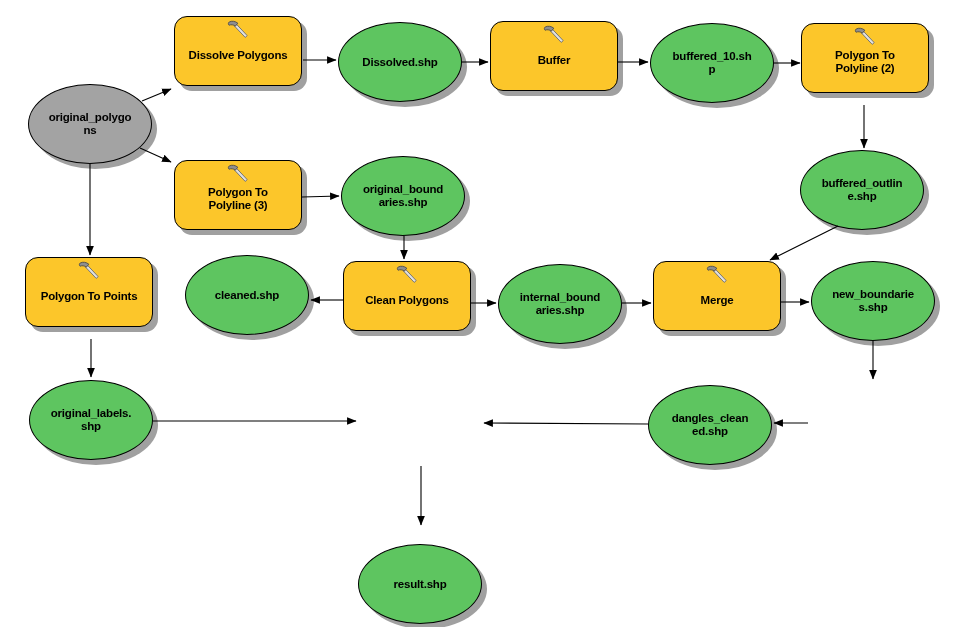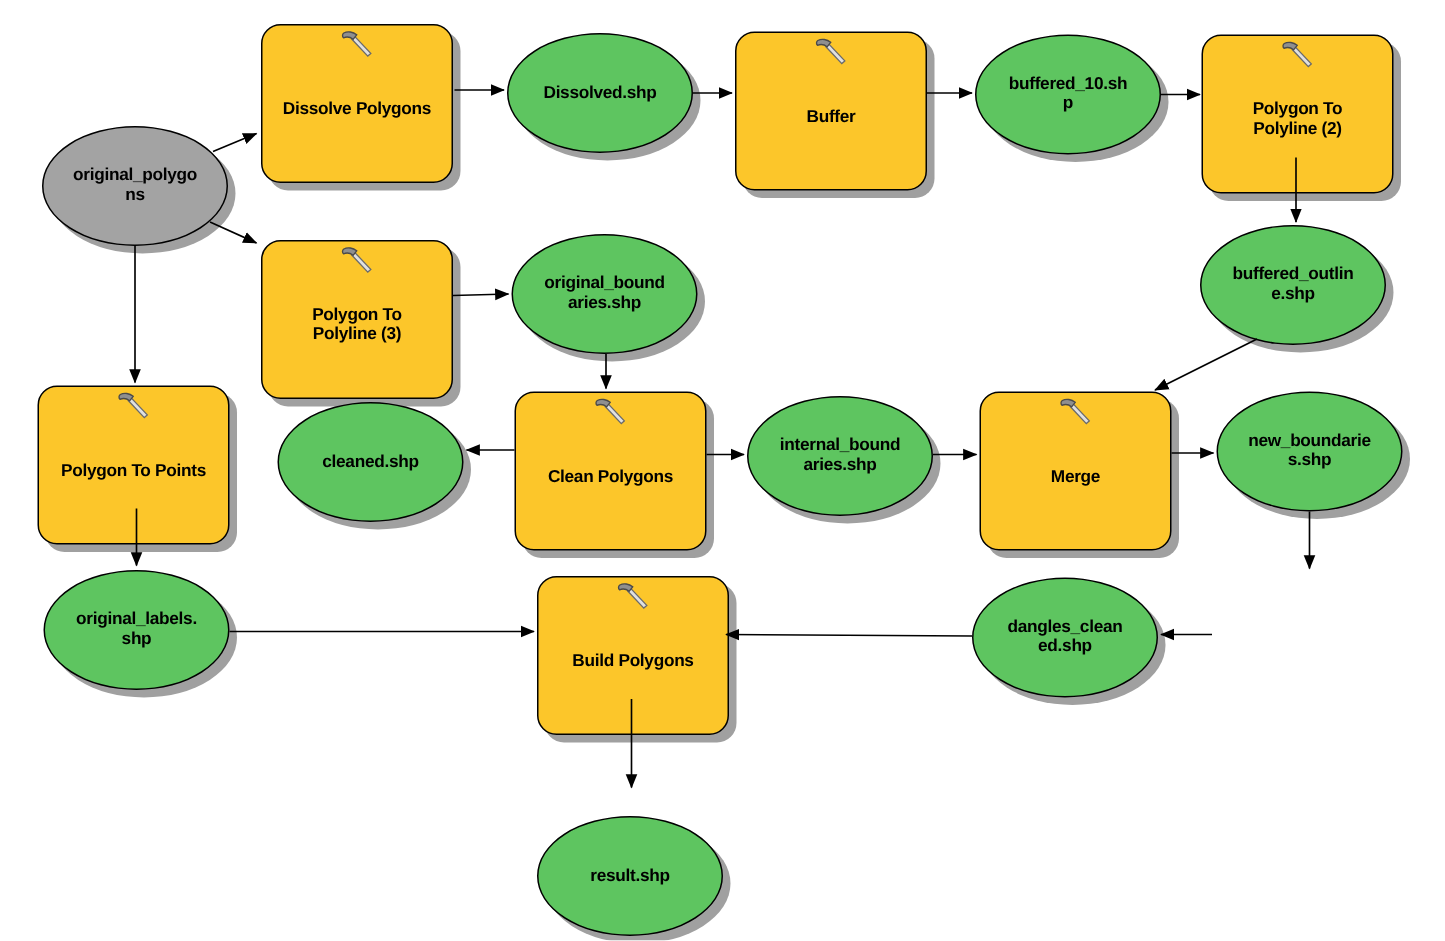--- a/index.html
+++ b/index.html
@@ -6,21 +6,21 @@
   #canvas{
     position:relative;width:963px;height:627px;background:#ffffff;overflow:hidden;
     font-family:"Liberation Sans","DejaVu Sans",sans-serif;
   }
   .node{
     position:absolute;display:flex;align-items:center;justify-content:center;
     box-sizing:border-box;border:1.2px solid #000;text-align:center;
     font-weight:bold;font-size:11.5px;line-height:13px;color:#000;cursor:default;
   }
   .tool{
-    width:128px;height:106px;border-radius:13px;background:#FCC62A;
+    width:128px;height:70px;border-radius:13px;background:#FCC62A;
     box-shadow:5px 5px 0 #A0A0A0;padding-top:8px;
   }
   .ellipse{
     width:124px;height:80px;border-radius:50%;
     box-shadow:5px 5px 0 #A0A0A0;
   }
   .data-output{background:#5EC560;}
   .data-input{background:#a3a3a3;}
   .nlabel{white-space:pre-line;display:block;padding:0 4px;letter-spacing:-0.2px;}
   .hammer{position:absolute;top:3px;left:50%;transform:translateX(-50%);width:26px;height:22px;}
@@ -86,43 +86,37 @@
         <use href="#hammer-glyph"></use>
       </svg>
     <span class="nlabel">Clean Polygons</span>
   </div>
   <div class="node tool" style="left:653px;top:261px">
     <svg class="hammer" viewBox="0 0 24 22">
         <use href="#hammer-glyph"></use>
       </svg>
     <span class="nlabel">Merge</span>
   </div>
-  <div class="node tool" style="left:358px;top:384px">
-    <svg class="hammer" viewBox="0 0 24 22">
-        <use href="#hammer-glyph"></use>
-      </svg>
-    <span class="nlabel">Build Polygons</span>
-  </div>
 
   <div class="node ellipse data-output" style="left:338px;top:22px">
     <span class="nlabel">Dissolved.shp</span>
   </div>
   <div class="node ellipse data-output" style="left:650px;top:23px">
     <span class="nlabel">buffered_10.sh
 p</span>
   </div>
   <div class="node ellipse data-output" style="left:800px;top:150px">
     <span class="nlabel">buffered_outlin
 e.shp</span>
   </div>
   <div class="node ellipse data-output" style="left:341px;top:156px">
     <span class="nlabel">original_bound
 aries.shp</span>
   </div>
-  <div class="node ellipse data-output" style="left:185px;top:268px">
+  <div class="node ellipse data-output" style="left:185px;top:255px">
     <span class="nlabel">cleaned.shp</span>
   </div>
   <div class="node ellipse data-output" style="left:498px;top:264px">
     <span class="nlabel">internal_bound
 aries.shp</span>
   </div>
   <div class="node ellipse data-output" style="left:811px;top:261px">
     <span class="nlabel">new_boundarie
 s.shp</span>
   </div>

